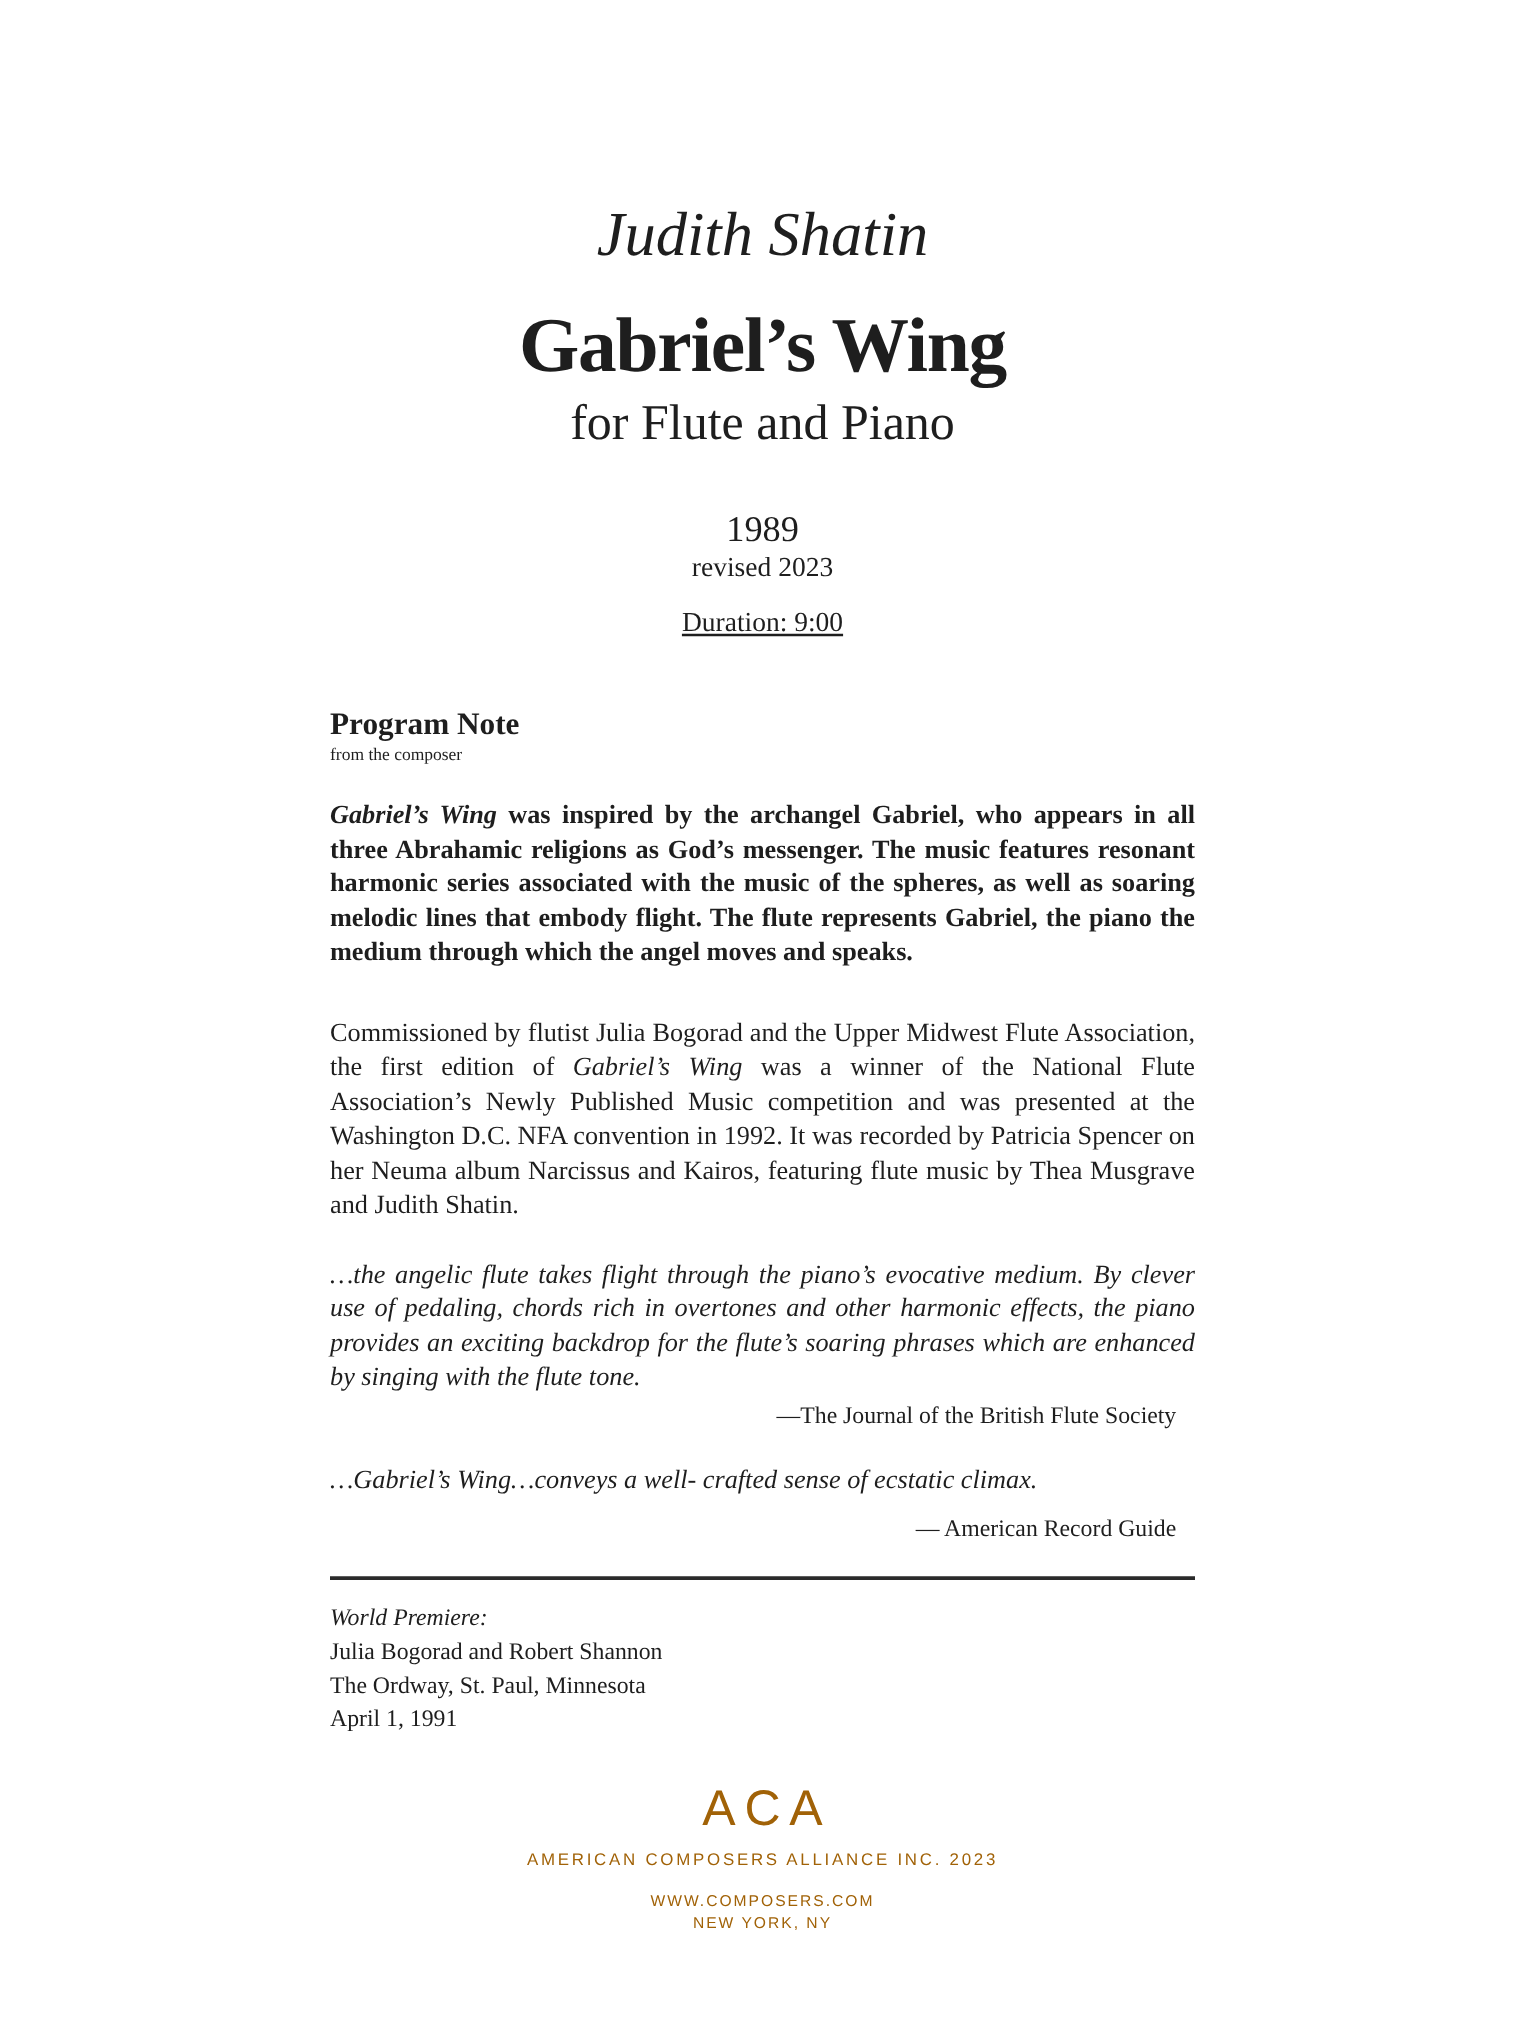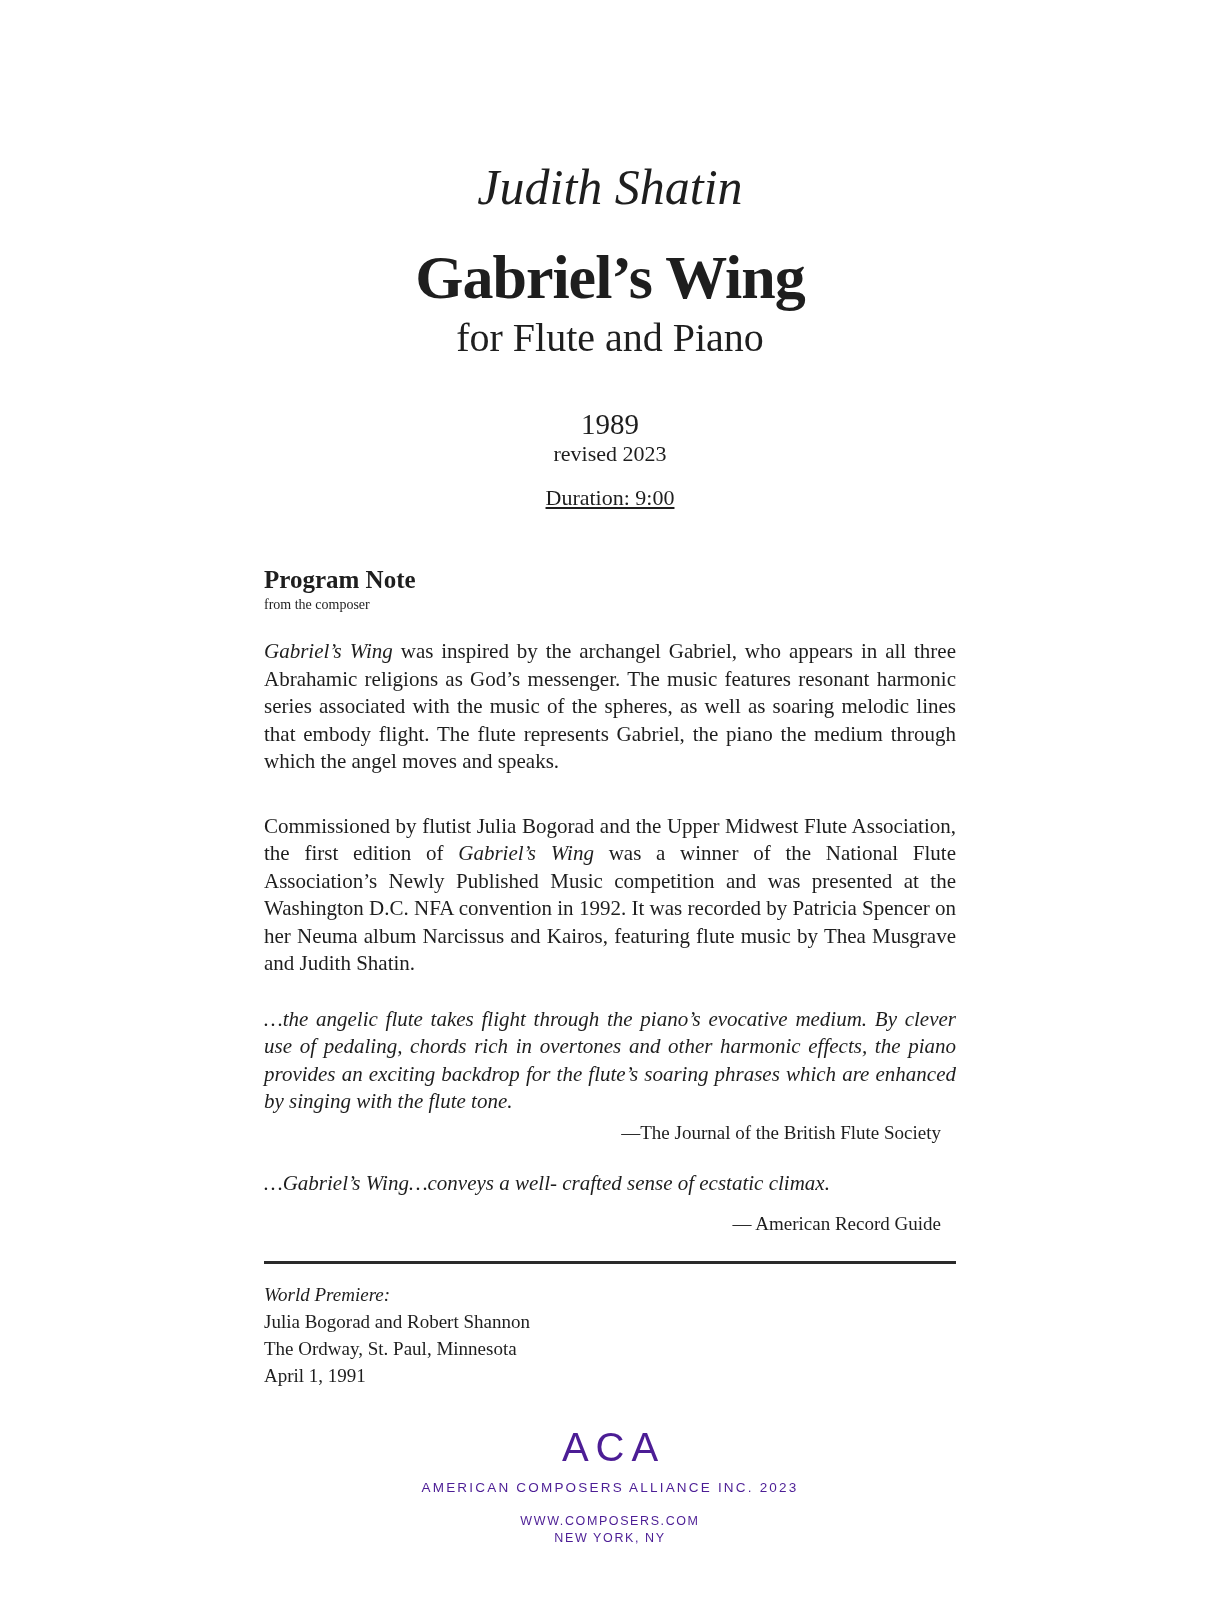--- a/index.html
+++ b/index.html
@@ -69,21 +69,21 @@
     margin-top: 6px;
     font-size: 14px;
     line-height: 1.0;
   }
   .body-para {
     margin-top: 37px;
     font-size: 21px;
     line-height: 27.5px;
     text-align: justify;
   }
-  .body-para.first { margin-top: 26px; }
+  .body-para.first { margin-top: 26px; font-weight: bold; }
   .ital { font-style: italic; }
   .quote {
     margin-top: 28px;
     font-size: 21px;
     line-height: 27.5px;
     text-align: justify;
     font-style: italic;
   }
   .quote.single { margin-top: 24px; text-align: left; }
   .attribution {
@@ -100,21 +100,21 @@
     border: none;
     border-top: 3px solid #2a2a2a;
     width: 100%;
   }
   .premiere { margin-top: 17px; font-size: 19px; line-height: 27px; }
   .premiere-label { font-style: italic; }
   
   .publisher {
     text-align: center;
     font-family: "Liberation Sans", "DejaVu Sans", sans-serif;
-    color: #4c1d95;
+    color: #a16207;
   }
   .aca-logo {
     margin-top: 38px;
     font-size: 40px;
     font-weight: 300;
     letter-spacing: 7px;
     line-height: 1.0;
     text-indent: 7px; 
   }
   .publisher-name {

